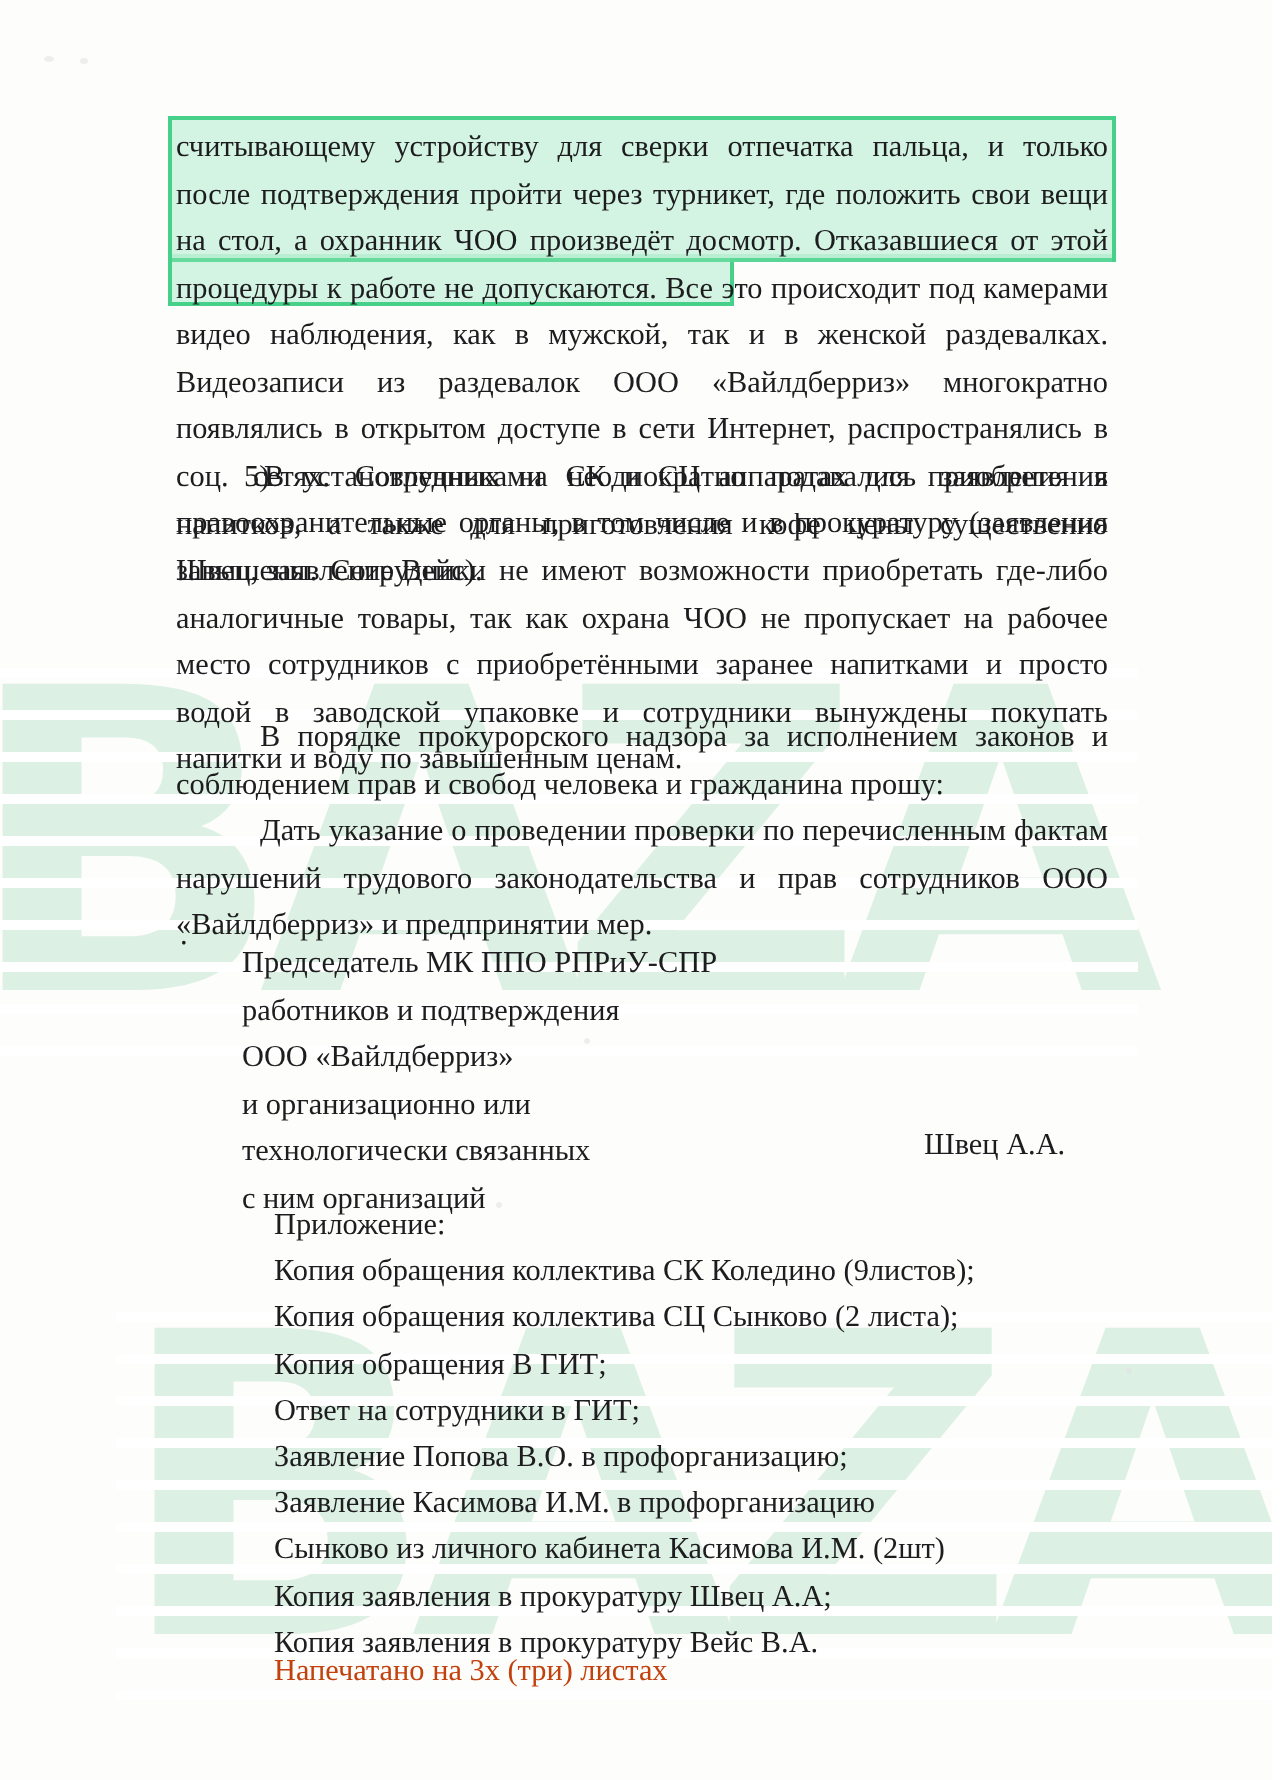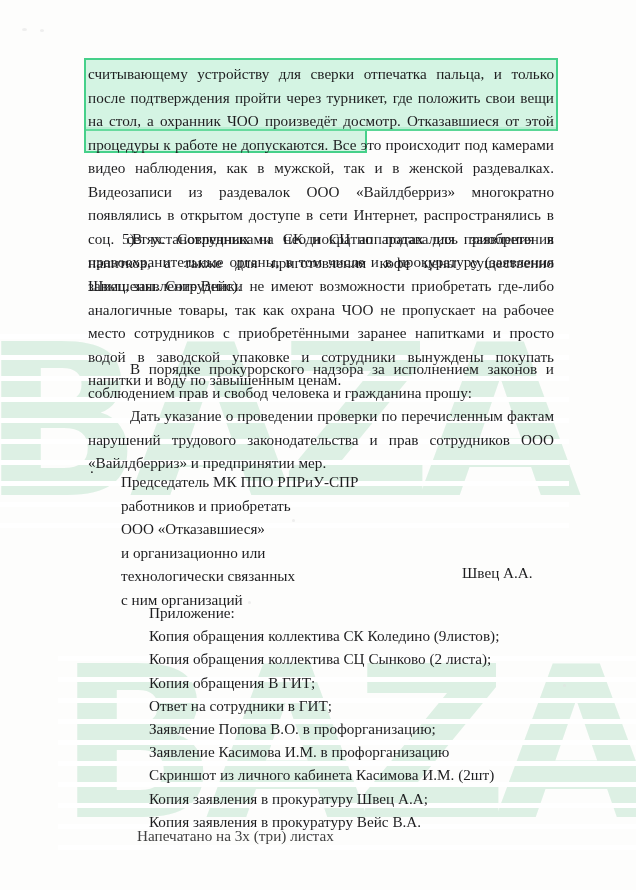--- a/index.html
+++ b/index.html
@@ -118,27 +118,27 @@
     color: #1d1d1f;
   }
 
   .appendix {
     position: absolute;
     left: 137px;
     font-size: 15.2px;
     line-height: 23.2px;
     color: #1d1d1f;
   }
-  .appendix div { white-space: nowrap; margin-left: 12px; }
+  .appendix div { white-space: nowrap; }
 
   .footnote {
     position: absolute;
     left: 137px;
     font-size: 15.2px;
-    color: #404040;
+    color: #c2410c;
   }
 
   .speck {
     position: absolute;
     background: #e2e2e2;
     border-radius: 50%;
     z-index: 4;
     opacity: .55;
   }
 </style>
@@ -177,37 +177,37 @@
     </div>
 
     <div class="body-block indent" style="top:404px;">
       <p>Дать указание о проведении проверки по перечисленным фактам нарушений трудового законодательства и прав сотрудников ООО «Вайлдберриз» и предпринятии мер.</p>
     </div>
 
     <div class="dot-mark">.</div>
 
     <div class="sig-block" style="top:470px;">
       <div>Председатель МК ППО РПРиУ-СПР</div>
-      <div>работников и приобретать</div>
-      <div>ООО «Отказавшиеся»</div>
+      <div>работников и подтверждения</div>
+      <div>ООО «Вайлдберриз»</div>
       <div>и организационно или</div>
       <div>технологически связанных</div>
       <div>с ним организаций</div>
     </div>
     <div class="sig-name" style="top:564px;">Швец А.А.</div>
 
     <div class="appendix" style="top:601px;">
       <div>Приложение:</div>
       <div>Копия обращения коллектива СК Коледино (9листов);</div>
       <div>Копия обращения коллектива СЦ Сынково (2 листа);</div>
       <div>Копия обращения В ГИТ;</div>
       <div>Ответ на сотрудники в ГИТ;</div>
       <div>Заявление Попова В.О. в профорганизацию;</div>
       <div>Заявление Касимова И.М. в профорганизацию</div>
-      <div>Скриншот из личного кабинета Касимова И.М. (2шт)</div>
+      <div>Сынково из личного кабинета Касимова И.М. (2шт)</div>
       <div>Копия заявления в прокуратуру Швец А.А;</div>
       <div>Копия заявления в прокуратуру Вейс В.А.</div>
     </div>
 
     <div class="footnote" style="top:827px;">Напечатано на 3х (три) листах</div>
 
   </div>
 
   <div class="speck" style="left:22px;  top:28px;  width:5px; height:3px;"></div>
   <div class="speck" style="left:40px;  top:29px;  width:4px; height:3px;"></div>

